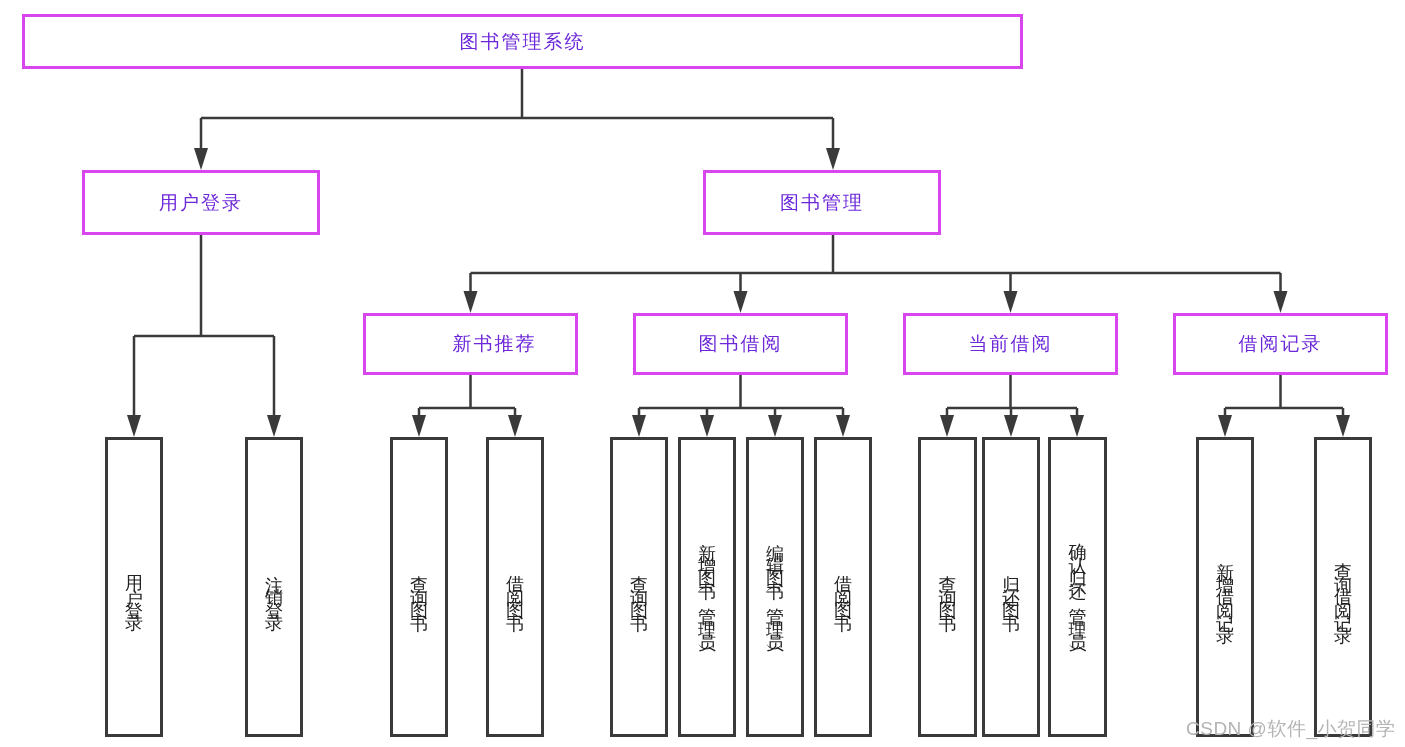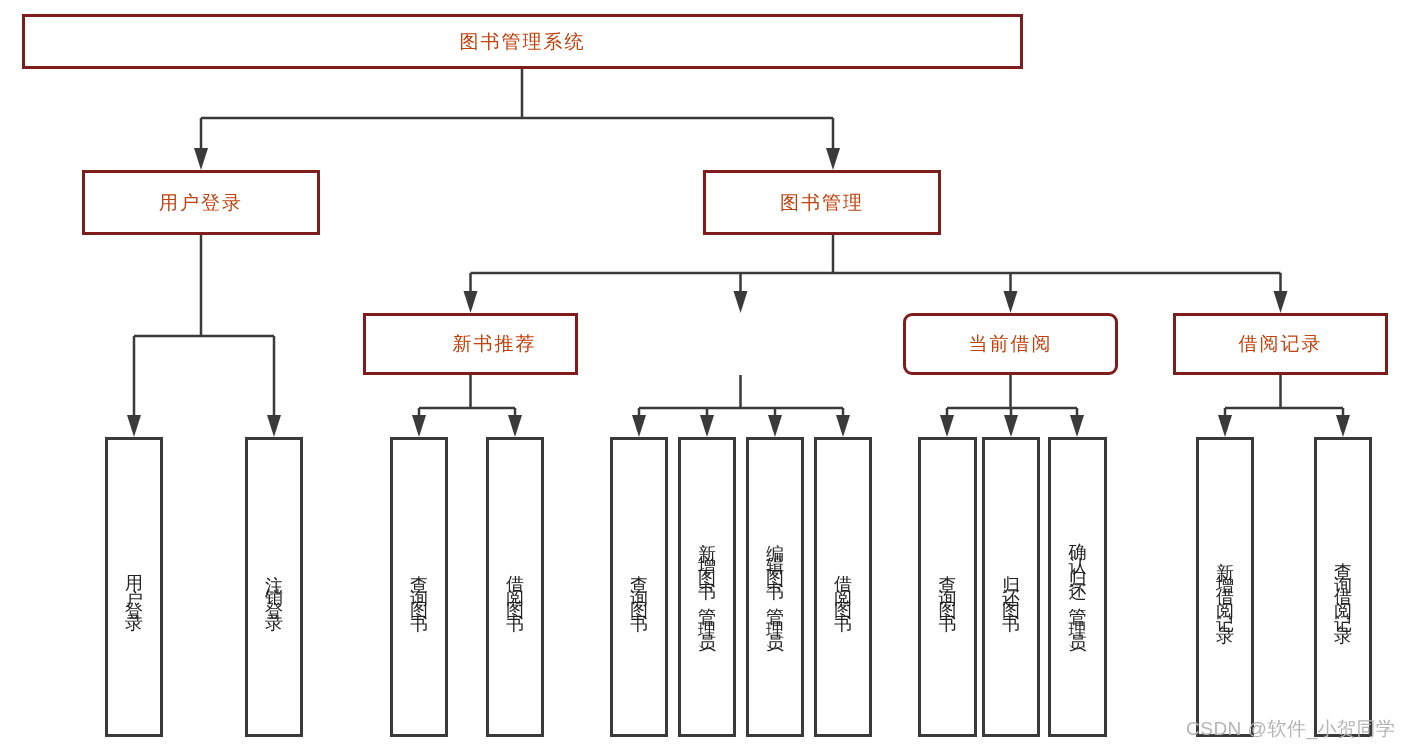--- a/index.html
+++ b/index.html
@@ -18,28 +18,28 @@
   #wires {
     position: absolute;
     left: 0; top: 0;
     width: 1405px;
     height: 747px;
     z-index: 1;
   }
   .node {
     position: absolute;
     box-sizing: border-box;
-    border: 3px solid #7f1d1d;
+    border: 3px solid #d946ef;
     background: #ffffff;
     display: flex;
     align-items: center;
     justify-content: center;
     font-size: 19px;
     letter-spacing: 2px;
-    color: #c2410c;
+    color: #6d28d9;
     z-index: 2;
   }
   .leaf {
     position: absolute;
     box-sizing: border-box;
     border: 3px solid #3a3a3a;
     background: #ffffff;
     width: 58px;
     height: 300px;
     top: 437px;
@@ -137,21 +137,22 @@
       <polygon points="1336,415 1350,415 1343,437"></polygon>
     </g>
   </svg>
 
   <div class="node" style="left:22px; top:14px; width:1001px; height:55px;">图书管理系统</div>
 
   <div class="node" style="left:82px; top:170px; width:238px; height:65px;">用户登录</div>
   <div class="node" style="left:703px; top:170px; width:238px; height:65px;">图书管理</div>
 
   <div class="node" style="left:363px; top:313px; width:215px; height:62px;padding-left:48px;">新书推荐</div>
-  <div class="node" style="left:903px; top:313px; width:215px; height:62px;border-radius:9px;">当前借阅</div>
+  <div class="node" style="left:633px; top:313px; width:215px; height:62px;">图书借阅</div>
+  <div class="node" style="left:903px; top:313px; width:215px; height:62px;">当前借阅</div>
   <div class="node" style="left:1173px; top:313px; width:215px; height:62px;">借阅记录</div>
 
   <div class="leaf" style="left:105px;">
     <span class="vtext">用户登录</span>
   </div>
   <div class="leaf" style="left:245px;">
     <span class="vtext">注销登录</span>
   </div>
 
   <div class="leaf" style="left:390px;">

